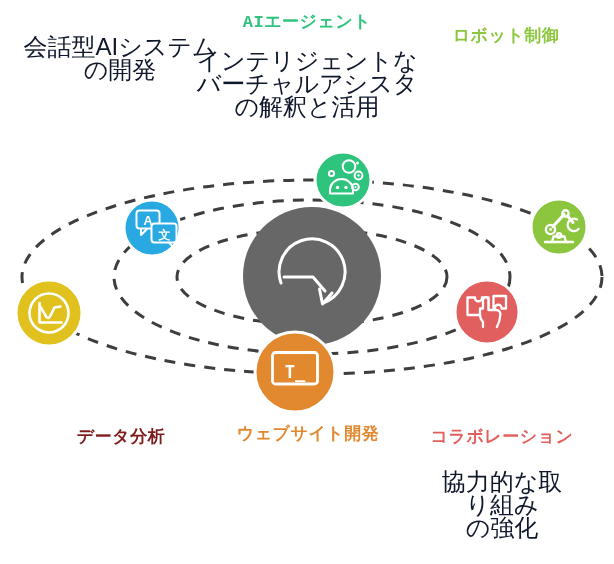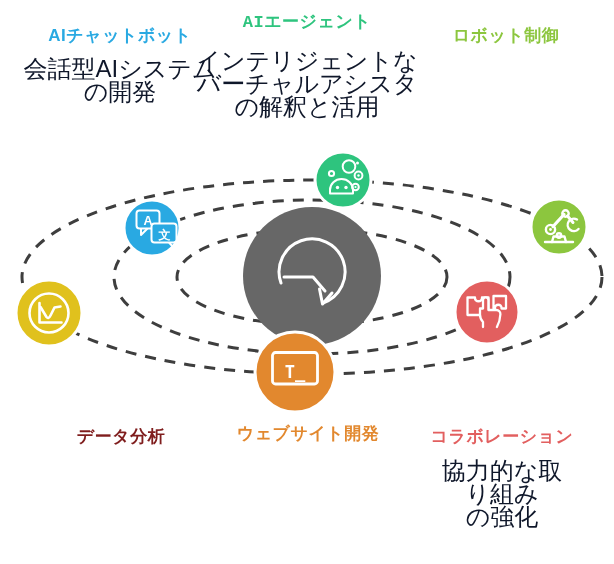--- a/index.html
+++ b/index.html
@@ -34,21 +34,21 @@
   .blk-chatbot{left:120px;top:25px;}
   .blk-agent{left:307px;top:12px;}
   .blk-agent .dsc{margin-top:15px;}
   .blk-robot{left:506px;top:25px;}
   .blk-robot .dsc{margin-top:11px;}
   .blk-data{left:121px;top:426px;}
   .blk-data .dsc{margin-top:11px;}
   .blk-web{left:308px;top:423px;}
   .blk-web .dsc{margin-top:22px;}
   .blk-collab{left:502px;top:426px;}
-  .blk-collab .dsc{margin-top:11px;}
+  .blk-collab .dsc{margin-top:22px;}
 </style>
 </head>
 <body>
 
 <div class="stage">
 
   <svg width="614" height="564" viewBox="0 0 614 564">
 
     <g fill="none" stroke-width="3" stroke-dasharray="11 9">
       <ellipse cx="312" cy="277" rx="290" ry="97" stroke="#3e3e3e"></ellipse>
@@ -127,21 +127,20 @@
       <circle cx="487" cy="312" r="32" stroke="#ffffff" stroke-width="3" fill="#e25f5f"></circle>
       <g fill="none" stroke="#ffffff" stroke-width="2.3" stroke-linecap="round" stroke-linejoin="round">
         <path d="M467.5,297.5 h7.5 c-0.5,5 7.5,5 7,0 h6.5 v17.5 h-21 z"></path>
         <path d="M493.5,296 h12.5 v12.5 h-4.5 c0.5,-5 -7,-5 -6.5,0 h-1.5 z"></path>
         <path d="M483,327 v-5 c-2,-2 -3,-4.5 -3,-7.5 v-6 h3 v-8.5 a2.7,2.7 0 0 1 5.4,0 v10 h8 a4,4 0 0 1 4,4.2 c-0.2,4.6 -1.5,9 -3.5,12.8" fill="#e25f5f"></path>
       </g>
     </g>
   </svg>
 
   <div class="label blk-chatbot">
-    <div class="ttl" style="color: rgb(41, 169, 226);">AIチャットボット</div>
     <div class="dsc">会話型AIシステム
 の開発</div>
   </div>
 
   <div class="label blk-agent">
     <div class="ttl" style="color: rgb(46, 196, 126); font-family: Liberation Mono, monospace;">AIエージェント</div>
     <div class="dsc">インテリジェントな
 バーチャルアシスタ
 の解釈と活用</div>
   </div>

